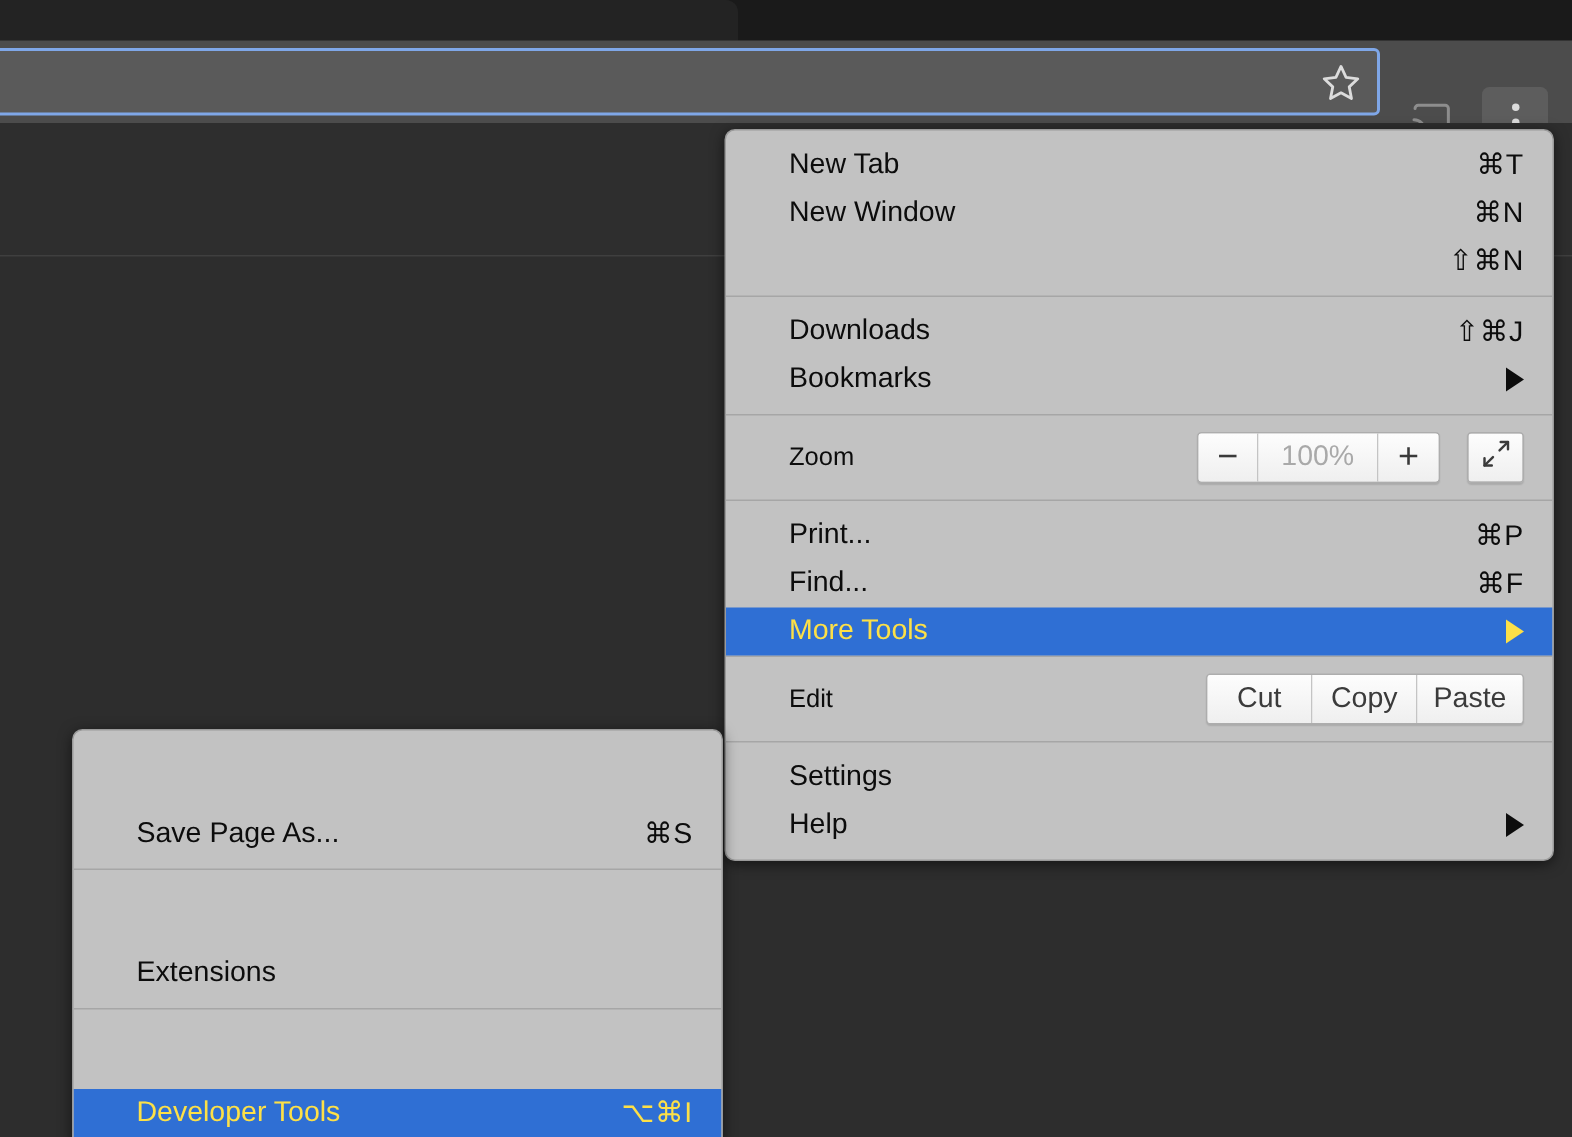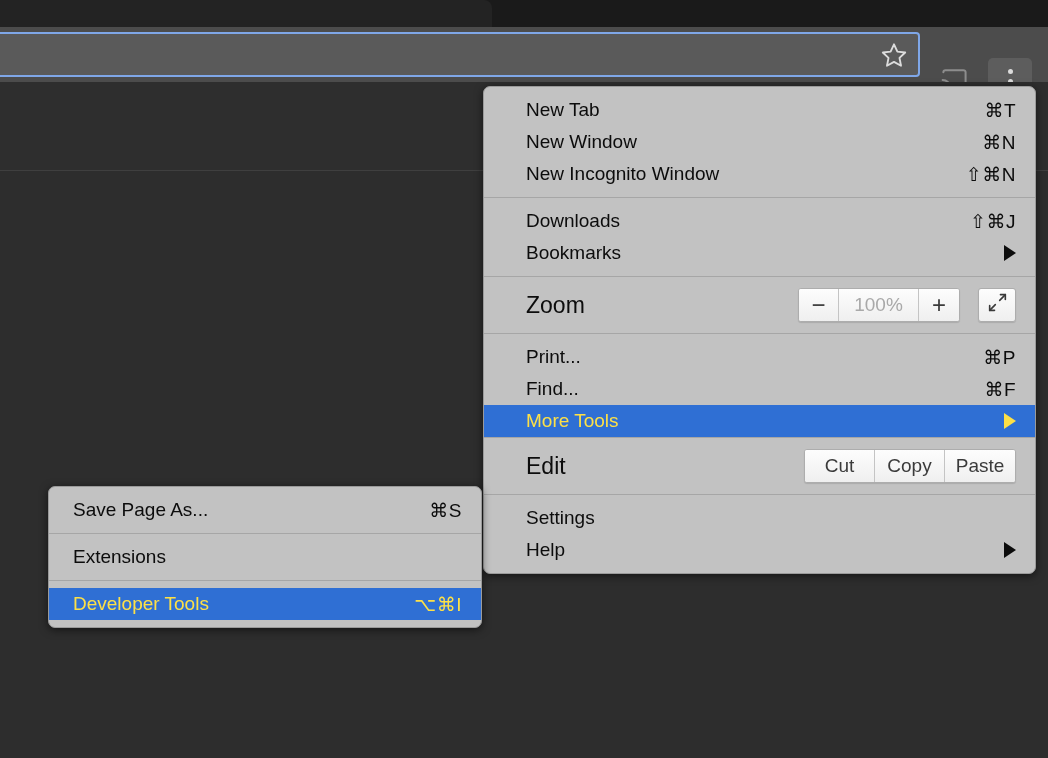--- a/index.html
+++ b/index.html
@@ -187,21 +187,21 @@
   #main-menu .menu-item { padding-left: 42px; padding-right: 19px; }
 
   
   .control-row {
     position: relative;
     height: 56px;
     display: flex;
     align-items: center;
     padding: 0 19px 0 42px;
   }
-  .control-row .label { font-size: 23px; }
+  .control-row .label { font-size: 17px; }
   .control-row .spacer { flex: 1 1 auto; }
   .segmented {
     display: flex;
     border: 1px solid #adadad;
     border-radius: 3px;
     overflow: hidden;
     background: #f4f4f4;
     box-shadow: 0 1px 1px rgba(0,0,0,0.12);
   }
   .segmented .seg {
@@ -244,21 +244,21 @@
     box-sizing: border-box;
   }
   .edit-row .segmented .seg { min-width: 70px; }
 
   
   #submenu {
     left: 48px;
     top: 486px;
     width: 434px;
   }
-  #submenu .menu-item { padding-left: 24px; padding-right: 19px; }
+  #submenu .menu-item { padding-left: 42px; padding-right: 19px; margin-top: 46px; }
 </style>
 </head>
 <body>
 
 <div id="browser-chrome">
 
   <div id="tabstrip">
     <div id="tabstrip-tab"></div>
   </div>
 
@@ -305,21 +305,20 @@
     <span class="label">New Tab</span>
     <span class="spacer"></span>
     <span class="shortcut">⌘T</span>
   </div>
   <div class="menu-item">
     <span class="label">New Window</span>
     <span class="spacer"></span>
     <span class="shortcut">⌘N</span>
   </div>
   <div class="menu-item">
-    <span class="label">New Incognito Window</span>
     <span class="spacer"></span>
     <span class="shortcut">⇧⌘N</span>
   </div>
 
   <div class="menu-gap-bot"></div>
   <div class="menu-sep"></div>
   <div class="menu-gap-top"></div>
 
   <div class="menu-item">
     <span class="label">Downloads</span>

